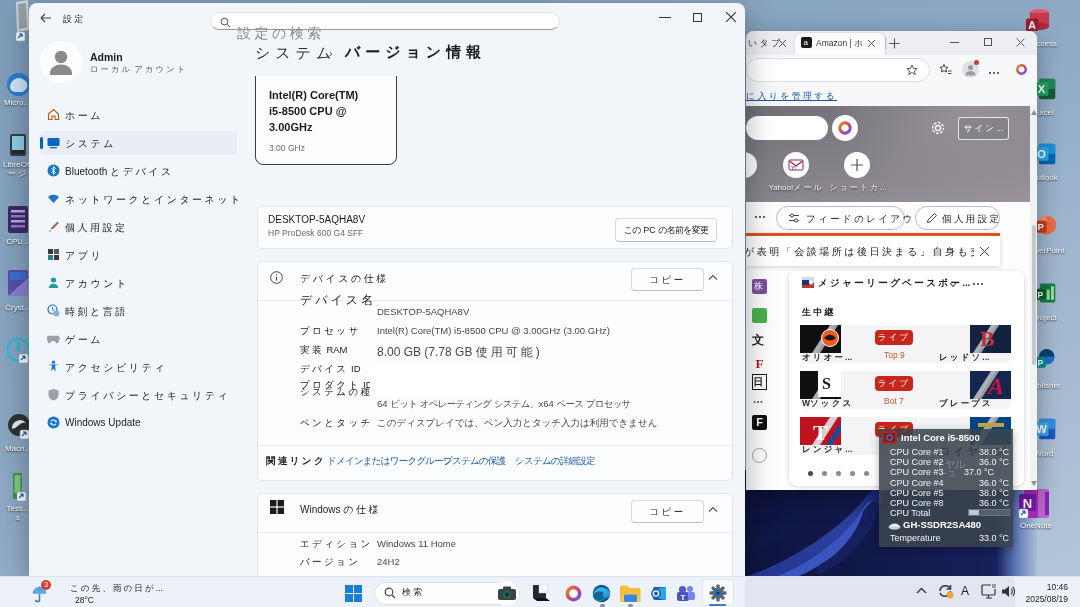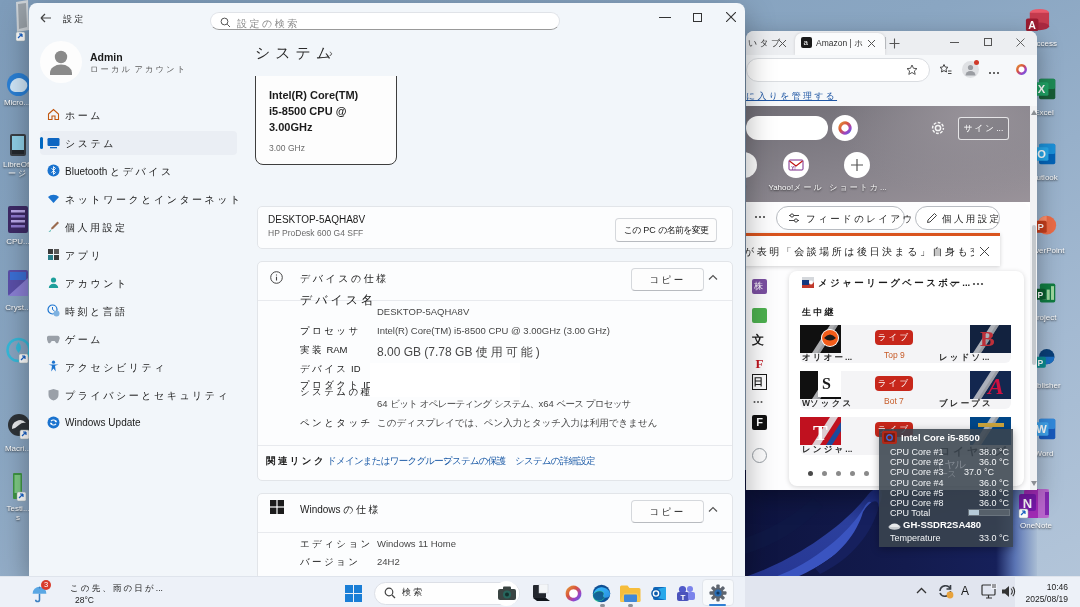--- a/index.html
+++ b/index.html
@@ -394,21 +394,21 @@
     <svg width="14" height="12" viewBox="0 0 14 12">
           <path d="M2 6 H12 M2 6 L6 2 M2 6 L6 10" stroke="#444" stroke-width="1.2" fill="none"></path>
         </svg>
   </div>
   <div class="ab" style="left:34px;top:10px;font-size:9px;color:#1b1b1b"><span class="j">設定</span></div>
   <div class="ab" style="left:181px;top:9px;width:350px;height:18px;background:#fff;border:1px solid #e0e3e8;border-bottom:1.4px solid #999;border-radius:9px">
     <svg class="ab" style="left:9px;top:4px" width="11" height="11" viewBox="0 0 11 11">
           <circle cx="4.5" cy="4.5" r="3.4" stroke="#555" stroke-width="1" fill="none"></circle>
           <path d="M7.2 7.2 L10 10" stroke="#555" stroke-width="1"></path>
         </svg>
-    <div class="ab" style="left:26px;top:4px;font-size:10px;color:#8a8a8a"><span class="j">設定の検索</span></div>
+    <div class="ab" style="left:26px;top:12px;font-size:14px;color:#8a8a8a"><span class="j">設定の検索</span></div>
   </div>
 
   <div class="ab" style="left:630px;top:14px;width:12px;height:1.2px;background:#333"></div>
   <div class="ab" style="left:664px;top:10px;width:9px;height:9px;border:1.1px solid #333"></div>
   <svg class="ab" style="left:697px;top:9px" width="10" height="10" viewBox="0 0 10 10">
         <path d="M0 0 L10 10 M10 0 L0 10" stroke="#333" stroke-width="1.1"></path>
       </svg>
 
   <div class="ab" style="left:11px;top:38px;width:42px;height:42px;border-radius:50%;background:#fdfdfd"></div>
   <svg class="ab" style="left:11px;top:38px" width="42" height="42" viewBox="0 0 42 42">
@@ -503,20 +503,21 @@
             <path d="M4 5.2 A3 3 0 0 1 9.3 6.2 M9 7.8 A3 3 0 0 1 3.7 6.8" stroke="#fff" stroke-width="1.1" fill="none"></path>
             <path d="M9.6 4.4 L9.4 6.6 L7.4 5.6 Z" fill="#fff"></path>
             <path d="M3.4 8.6 L3.6 6.4 L5.6 7.4 Z" fill="#fff"></path>
           </svg>
         </div>
         <div class="ab" style="left:36px;top:414px;font-size:10px;color:#1b1b1b">Windows Update</div>
       </div>
 
   <div class="ab" style="left:226px;top:41px;font-size:15px;color:#2b2b2b"><span class="jb">システム</span></div>
   <div class="ab" style="left:300px;top:44px;font-size:11px;color:#5d5d5d">›</div>
+  <div class="ab" style="left:316px;top:40px;font-size:15px;font-weight:bold;color:#1b1b1b"><span class="jb">バージョン情報</span></div>
   <div class="ab" id="scontent" style="left:225px;top:73px;width:491px;height:500px;overflow:hidden">
 
 <div class="ab" style="left:1px;top:-12px;width:142px;height:101px;background:#fdfdfd;border:1.5px solid #3e3e3e;border-radius:8px"></div>
 <div class="ab" style="left:15px;top:11px;width:100px;font-size:11px;font-weight:bold;color:#1b1b1b;line-height:16px">Intel(R) Core(TM) i5-8500 CPU @ 3.00GHz</div>
 <div class="ab" style="left:15px;top:67px;font-size:8.5px;color:#6a6a6a">3.00 GHz</div>
 
 <div class="ab" style="left:3px;top:130px;width:476px;height:43px;background:#fcfdfe;border:1px solid #e2e5e9;border-radius:5px"></div>
 <div class="ab" style="left:14px;top:138px;font-size:10px;color:#1b1b1b">DESKTOP-5AQHA8V</div>
 <div class="ab" style="left:14px;top:152px;font-size:8.5px;color:#6a6a6a">HP ProDesk 600 G4 SFF</div>
 <div class="ab" style="left:361px;top:142px;width:102px;height:24px;background:#fdfdfd;border:1px solid #d5d8dc;border-bottom-color:#b8bbc0;border-radius:4px;font-size:9px;color:#1b1b1b;text-align:center;line-height:22px;white-space:nowrap;overflow:hidden"><span class="j2">この</span> PC <span class="j2">の名前を変更</span></div>

